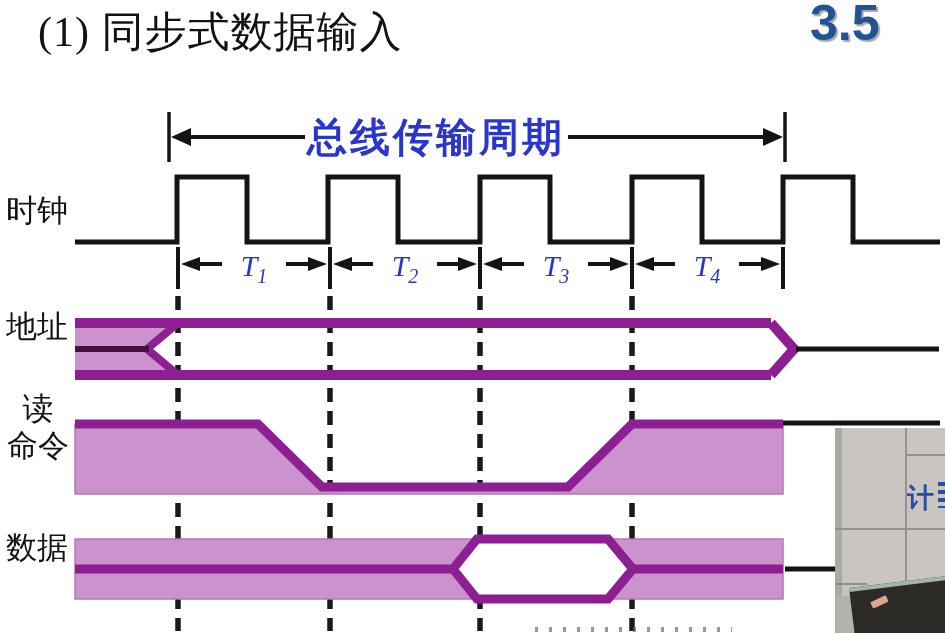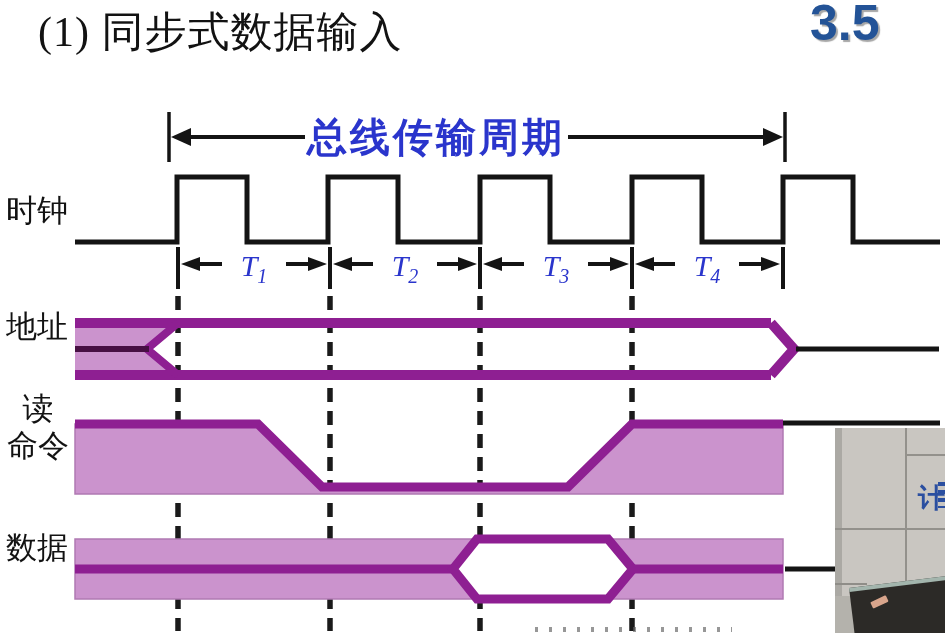--- a/index.html
+++ b/index.html
@@ -1,18 +1,18 @@
 <!DOCTYPE html>
 <html><head>
 <meta charset="utf-8">
 <style>
   html,body{margin:0;padding:0;background:#ffffff;}
   .stage{
     position:relative;width:945px;height:633px;background:#ffffff;
-    overflow:hidden;font-family:"Liberation Serif","DejaVu Serif",serif;text-align:right;
+    overflow:hidden;font-family:"Liberation Serif","DejaVu Serif",serif;
   }
   .slide-title{
     position:absolute;left:38px;top:4px;font-size:42px;color:#121212;
     letter-spacing:1px;white-space:nowrap;
   }
   .section-number{
     position:absolute;left:810px;top:-6px;font-size:50px;font-weight:bold;
     color:#235397;font-family:"Liberation Sans","DejaVu Sans",sans-serif;
     text-shadow:2px 2px 1px #a7a7a7;
   }

